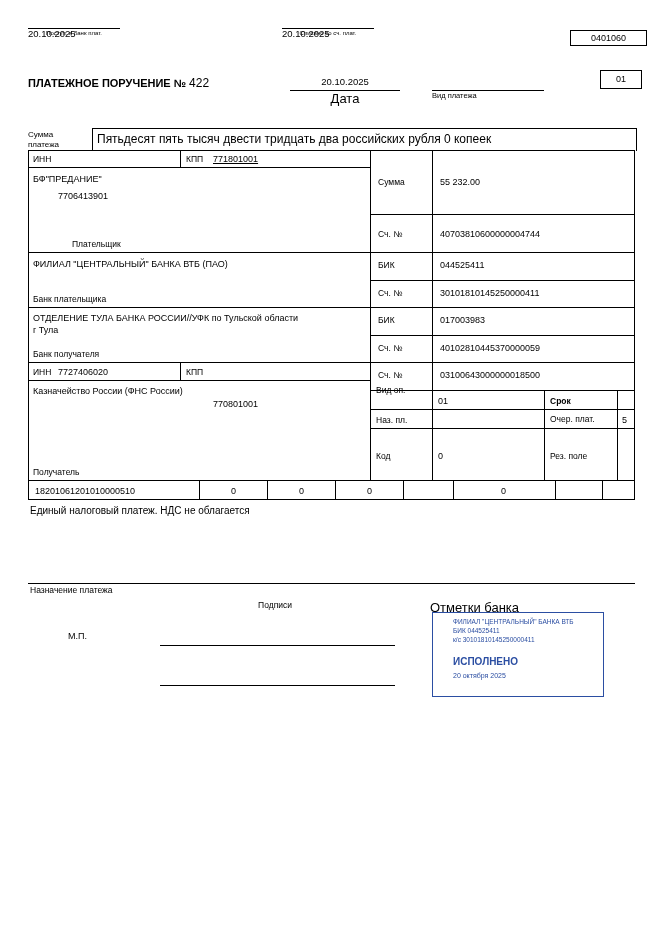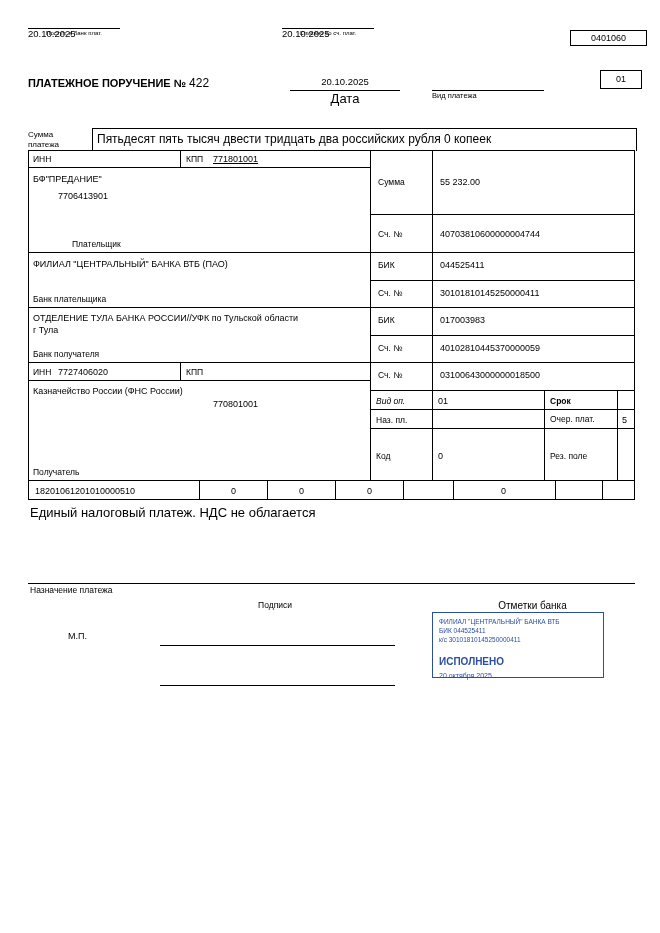--- a/index.html
+++ b/index.html
@@ -150,21 +150,21 @@
     font-size: 9px;
   }
   .small-cap {
     position: absolute;
     font-size: 8.5px;
   }
   
   .purpose-text {
     position: absolute;
     left: 30px; top: 505px;
-    font-size: 13px;
+    font-size: 10px;
   }
   .purpose-line {
     position: absolute;
     left: 28px; top: 583px;
     width: 607px;
     border-top: 1px solid #000;
   }
   .purpose-cap {
     position: absolute;
     left: 30px; top: 585px;
@@ -175,43 +175,42 @@
     position: absolute;
     left: 195px; top: 600px;
     width: 160px;
     text-align: center;
     font-size: 8.5px;
   }
   .marks-head {
     position: absolute;
     left: 430px; top: 600px;
     width: 205px;
-    text-align: center;
-    font-size: 10px;
+    font-size: 13px;
   }
   .mp {
     position: absolute;
     left: 68px; top: 631px;
     font-size: 9px;
   }
   .sig-line {
     position: absolute;
     left: 160px;
     width: 235px;
     border-top: 1px solid #000;
   }
   
   .stamp {
     position: absolute;
     left: 432px; top: 612px;
-    width: 172px; height: 66px;
+    width: 172px; height: 85px;
     border: 1px solid #2b4ea2;
     color: #2b4ea2;
     box-sizing: border-box;
-    padding: 4px 6px;
+    padding: 4px 20px;
   }
   .stamp .l1 { font-size: 6.5px; line-height: 9px; }
   .stamp .big {
     font-size: 10px;
     font-weight: bold;
     margin-top: 12px;
   }
   .stamp .dt { font-size: 7px; margin-top: 5px; }
 </style>
 </head>
@@ -312,21 +311,21 @@
     <div class="cellbox br bb" style="left:343px;top:213px;width:62px;height:28px;"></div>
     <div class="lbl" style="left:350px;top:220px;">Сч. №</div>
     <div class="cellbox br bb" style="left:405px;top:213px;width:202px;height:28px;"></div>
     <div class="val" style="left:412px;top:220px;">03100643000000018500</div>
 
     <div class="cellbox bl br bb" style="left:0;top:231px;width:343px;height:100px;"></div>
     <div class="val" style="left:5px;top:236px;">Казначейство России (ФНС России)</div>
     <div class="small-cap" style="left:5px;top:317px;">Получатель</div>
 
     <div class="cellbox br bb" style="left:343px;top:241px;width:62px;height:19px;"></div>
-    <div class="lbl" style="left:348px;top:246px;font-style:italic;">Вид оп.</div>
+    <div class="lbl" style="left:348px;top:235px;">Вид оп.</div>
     <div class="cellbox br bb" style="left:405px;top:241px;width:112px;height:19px;"></div>
     <div class="val" style="left:410px;top:246px;">01</div>
     <div class="cellbox br bb" style="left:517px;top:241px;width:73px;height:19px;"></div>
     <div class="lbl" style="left:522px;top:246px;font-weight:bold;">Срок</div>
     <div class="cellbox br bb" style="left:590px;top:241px;width:17px;height:19px;"></div>
     <div class="val" style="left:594px;top:246px;"></div>
 
     <div class="cellbox br bb" style="left:343px;top:260px;width:62px;height:19px;"></div>
     <div class="lbl" style="left:348px;top:265px;">Наз. пл.</div>
     <div class="cellbox br bb" style="left:405px;top:260px;width:112px;height:19px;"></div>

